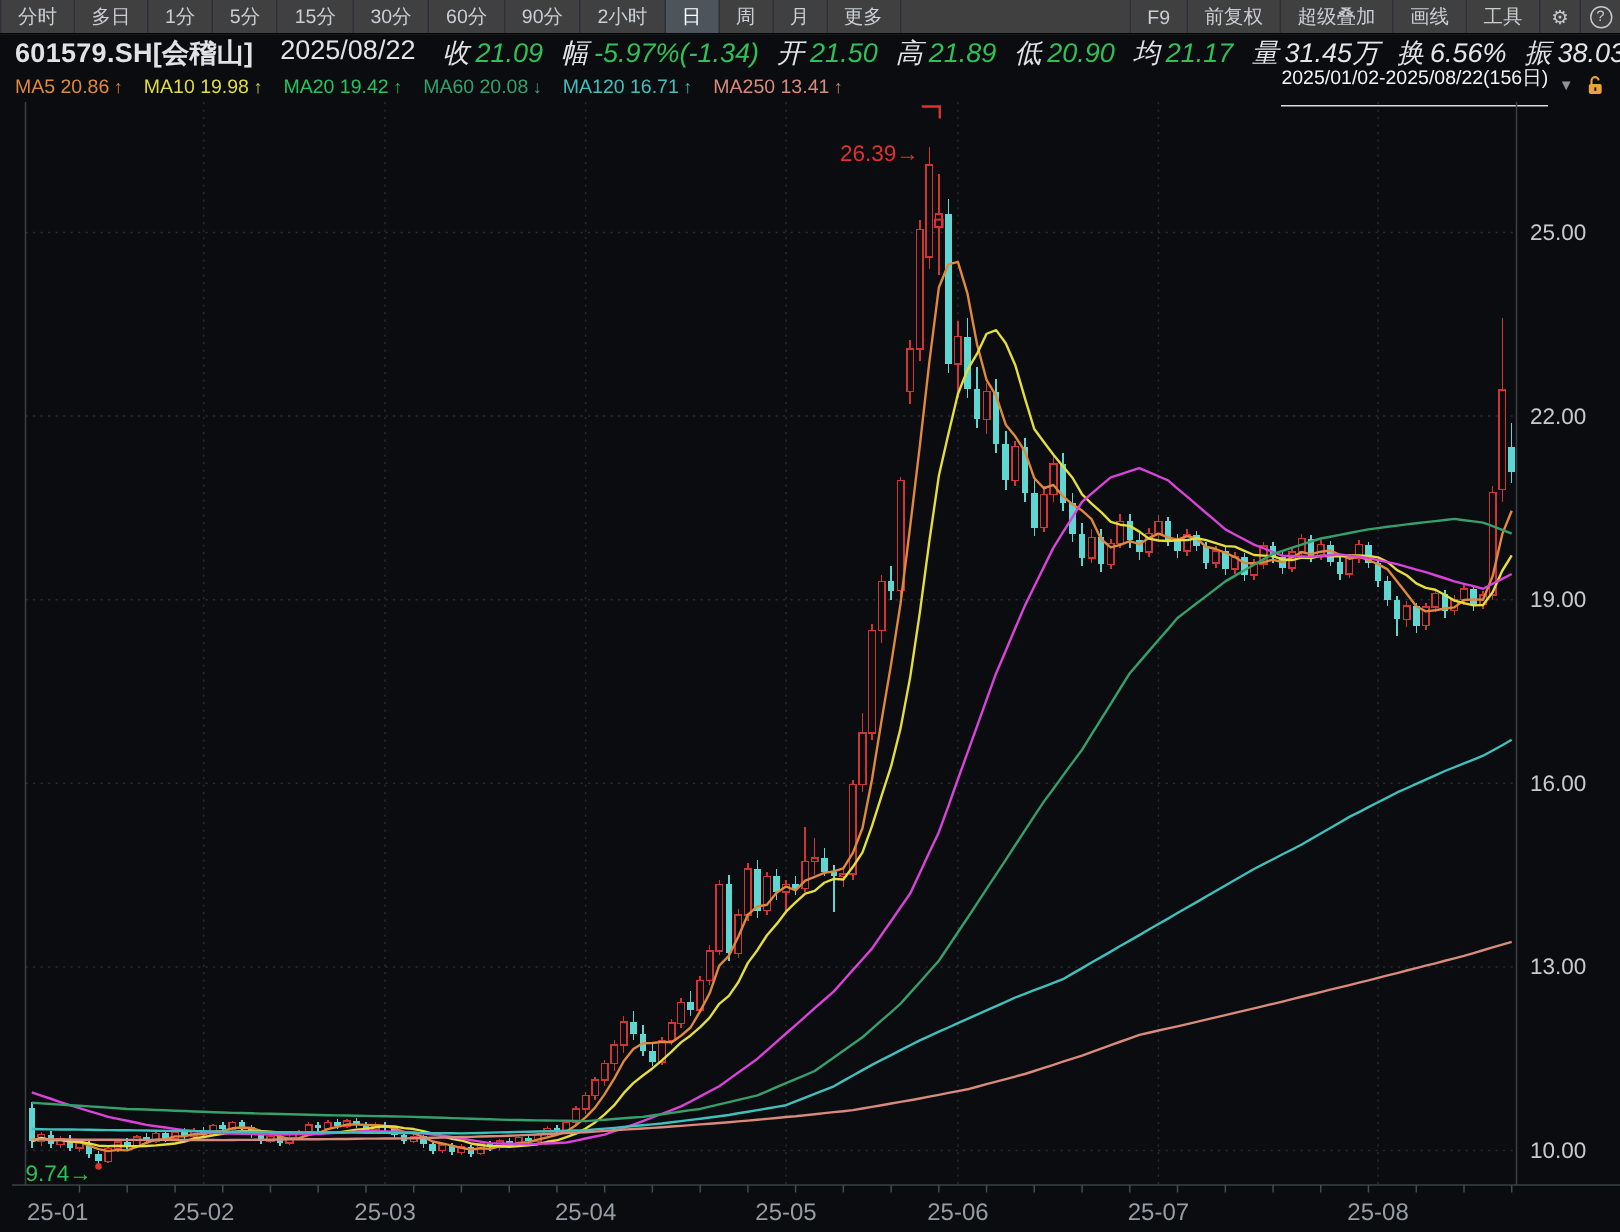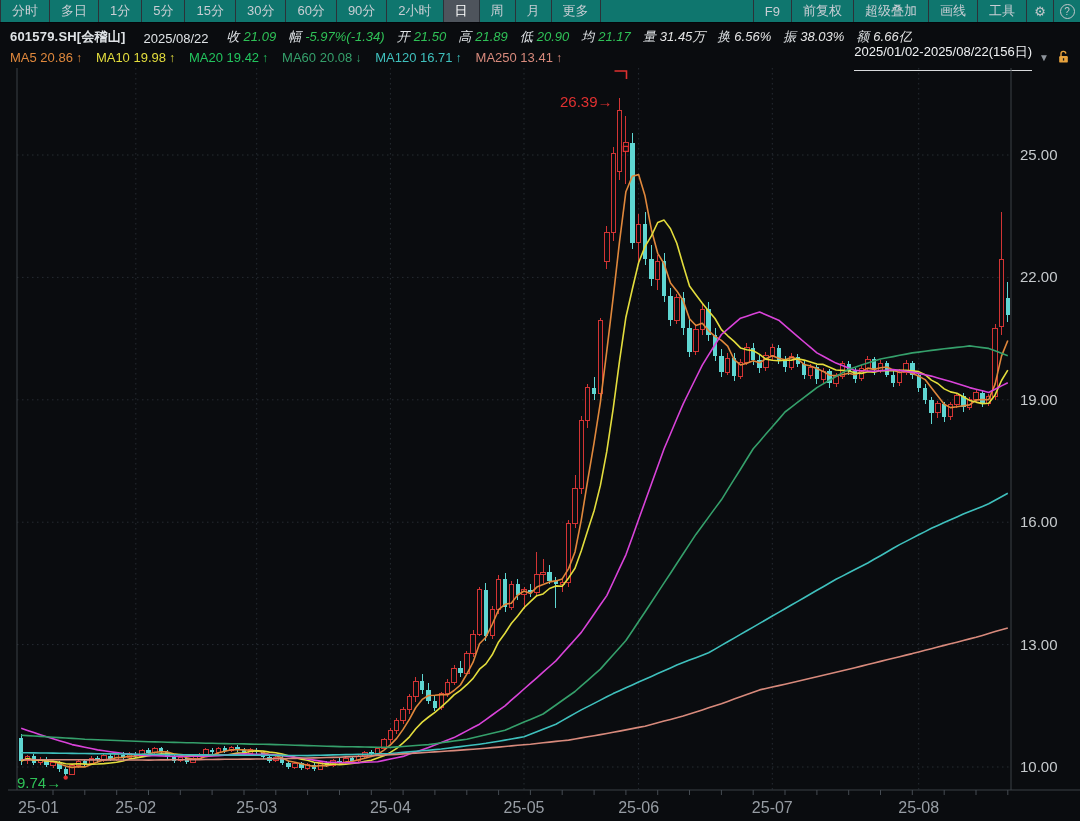--- a/index.html
+++ b/index.html
@@ -1,35 +1,35 @@
 <!DOCTYPE html>
 <html><head>
 <meta charset="utf-8">
 <style>
   html,body{margin:0;padding:0;background:#0a0c0f;width:1080px;height:821px;overflow:hidden;
     font-family:"Liberation Sans",sans-serif;-webkit-font-smoothing:antialiased;}
   .app{position:relative;width:1080px;height:821px;background:#0a0c0f;}
   
-  .tabbar{position:absolute;top:0;left:0;width:1080px;height:22px;background:#0f766e;
+  .tabbar{position:absolute;top:0;left:0;width:1080px;height:22px;background:#404040;
     border-bottom:1px solid #05060a;display:flex;align-items:stretch;justify-content:space-between;}
   .tabs{display:flex;align-items:stretch;}
   .ptab{display:flex;align-items:center;padding:0 11px;font-size:13px;color:#c9ced4;
     border-right:1px solid #2c3138;cursor:pointer;white-space:nowrap;}
   .tabs .ptab:first-child{border-left:1px solid #2c3138;}
   .ptab.active{background:#4e545c;color:#ffffff;}
   .tools{display:flex;align-items:stretch;}
   .tbtn{display:flex;align-items:center;padding:0 11px;font-size:13px;color:#c9ced4;
     border-left:1px solid #2c3138;cursor:pointer;white-space:nowrap;}
   .icon{display:flex;align-items:center;justify-content:center;width:26px;font-size:13px;
     color:#c3c7cb;border-left:1px solid #2c3138;cursor:pointer;}
   .icon.help span{display:inline-block;width:13px;height:13px;border:1px solid #c3c7cb;border-radius:50%;
     font-size:10px;line-height:13px;text-align:center;}
   
-  .quotebar{position:absolute;top:23px;left:0;width:1080px;height:23px;display:flex;align-items:flex-end;
-    padding-left:10px;box-sizing:border-box;font-size:13px;color:#dfe3e6;white-space:nowrap;}
+  .quotebar{position:absolute;top:23px;left:0;width:1080px;height:23px;display:flex;align-items:flex-start;
+    padding-left:10px;box-sizing:border-box;font-size:18px;color:#dfe3e6;white-space:nowrap;}
   .sym{font-weight:bold;letter-spacing:.2px;}
   .qdate{margin-left:18px;}
   .qfields{display:flex;margin-left:6px;}
   .qf{margin-left:12px;font-style:italic;}
   .qf .lb{color:#dfe3e6;margin-right:4px;}
   .qf .vl.down{color:#2fc157;}
   .qf .vl.neutral{color:#e5e5e5;}
   
   .mabar{position:absolute;top:46px;left:0;width:1080px;height:22px;display:flex;align-items:center;
     justify-content:space-between;padding:0 10px;box-sizing:border-box;font-size:13px;white-space:nowrap;}

